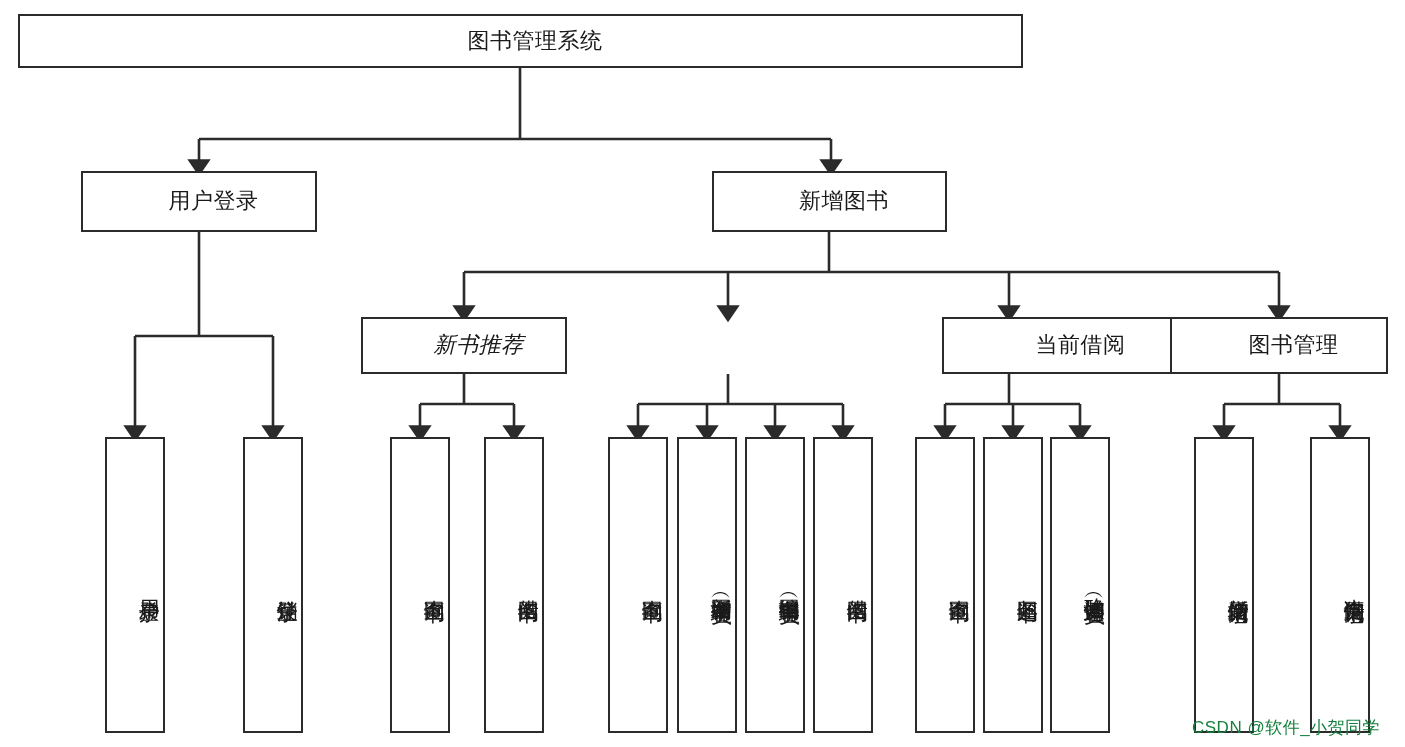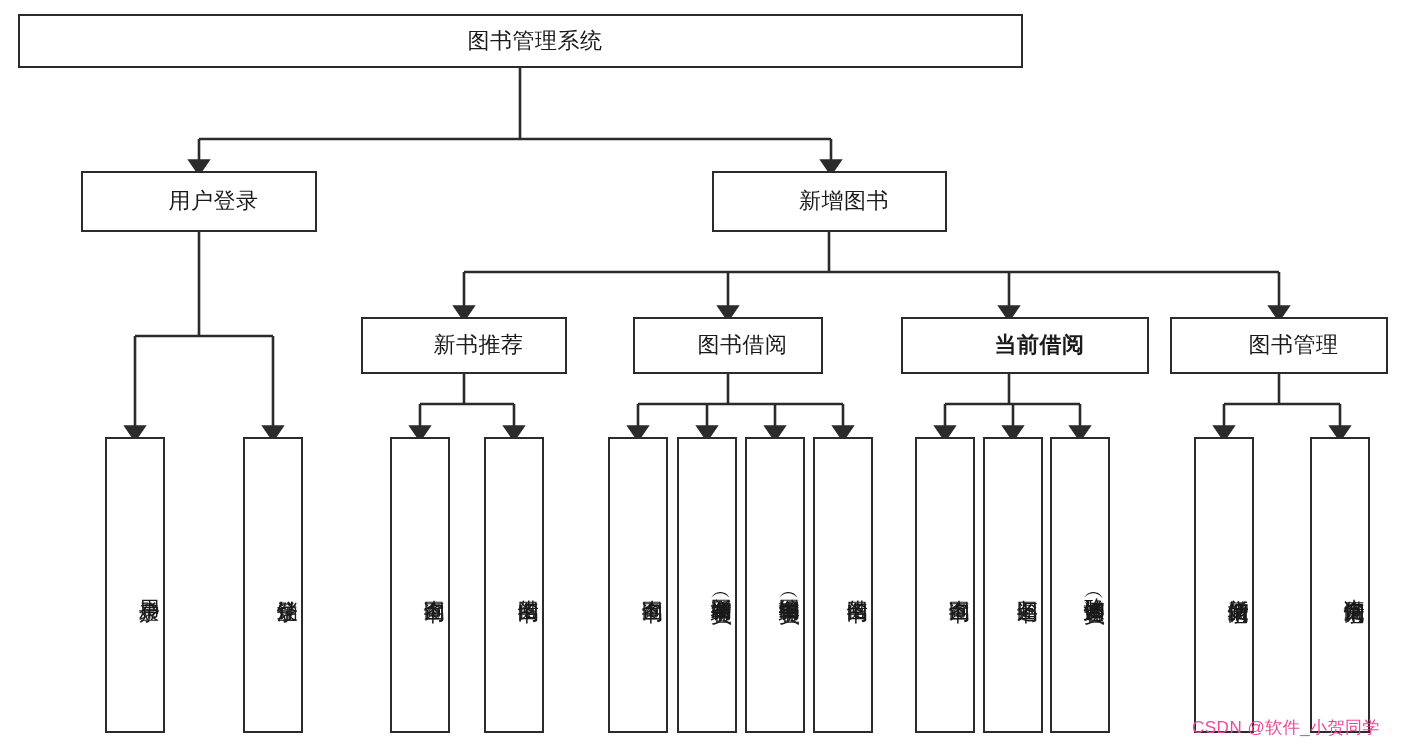--- a/index.html
+++ b/index.html
@@ -48,21 +48,21 @@
     color: #1a1a1a;
     writing-mode: vertical-rl;
     text-orientation: upright;
     line-height: 1.12;
     letter-spacing: 1px;
     white-space: nowrap;
   }
   .watermark {
     position: absolute;
     font-size: 17px;
-    color: #ec4899;
+    color: #15803d;
     letter-spacing: 0.5px;
     white-space: nowrap;
     user-select: none;
   }
 </style>
 </head>
 <body>
 
 <div id="diagram-root">
 
@@ -120,27 +120,24 @@
     <span class="node-label-h">图书管理系统</span>
   </div>
 
   <div class="node-box" id="node-l2-0" style="left: 81px; top: 171px; width: 236px; height: 61px;">
     <span class="node-label-h">用户登录</span>
   </div>
   <div class="node-box" id="node-l2-1" style="left: 712px; top: 171px; width: 235px; height: 61px;">
     <span class="node-label-h">新增图书</span>
   </div>
 
-  <div class="node-box" id="node-l3-0" style="left: 361px; top: 317px; width: 206px; height: 57px;">
+  <div class="node-box" id="node-l3-0" style="left: 361px; top: 317px; width: 206px; height: 57px; font-style: italic;">
     <span class="node-label-h">新书推荐</span>
   </div>
-  <div class="node-box" id="node-l3-1" style="left: 633px; top: 317px; width: 190px; height: 57px;">
-    <span class="node-label-h">图书借阅</span>
-  </div>
-  <div class="node-box" id="node-l3-2" style="left: 901px; top: 317px; width: 248px; height: 57px; font-weight: bold;">
+  <div class="node-box" id="node-l3-2" style="left: 942px; top: 317px; width: 248px; height: 57px;">
     <span class="node-label-h">当前借阅</span>
   </div>
   <div class="node-box" id="node-l3-3" style="left: 1170px; top: 317px; width: 218px; height: 57px;">
     <span class="node-label-h">图书管理</span>
   </div>
 
   <div class="node-box" id="node-leaf-0" style="left: 105px; top: 437px; width: 60px; height: 296px;">
     <span class="node-label-v">用户登录</span>
   </div>
   <div class="node-box" id="node-leaf-1" style="left: 243px; top: 437px; width: 60px; height: 296px;">

